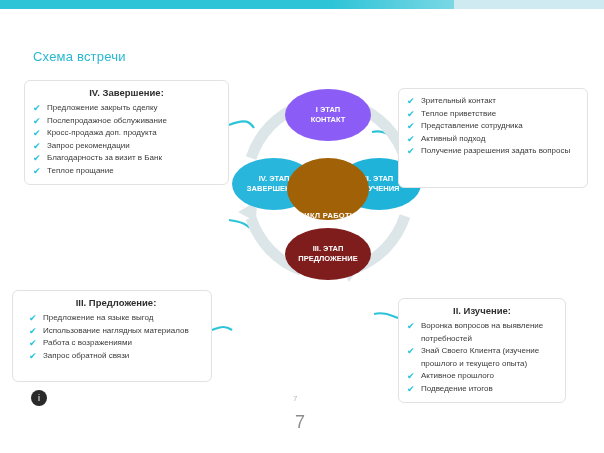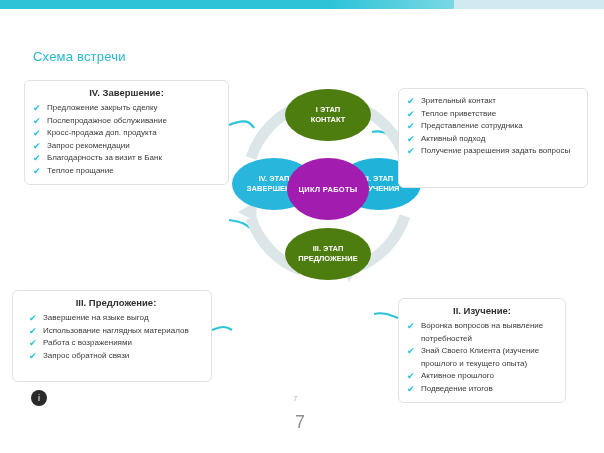--- a/index.html
+++ b/index.html
@@ -39,32 +39,32 @@
 
   
   .cycle{
     position:absolute;left:233px;top:88px;width:190px;height:200px;
   }
   
   .ring-svg{position:absolute;left:0;top:0;}
 
   .hub{
     position:absolute;left:54px;top:70px;width:82px;height:62px;
-    background:#a21caf;border-radius:50%/50%;
-    display:flex;align-items:center;justify-content:center;
+    background:#a16207;border-radius:50%/50%;
+    display:flex;align-items:flex-end;justify-content:center;
     color:#fff;font-size:7.5px;font-weight:bold;letter-spacing:.3px;
   }
   .node{
     position:absolute;width:86px;height:52px;border-radius:50%/50%;
     display:flex;flex-direction:column;align-items:center;justify-content:center;
     color:#fff;font-size:7.5px;font-weight:bold;line-height:10px;text-align:center;
   }
-  .node.n1{left:52px;top:1px;background:#4d7c0f;}
+  .node.n1{left:52px;top:1px;background:#8b5cf6;}
   .node.n2{left:104px;top:70px;background:#1fb3da;width:84px;height:52px;}
-  .node.n3{left:52px;top:140px;background:#4d7c0f;}
+  .node.n3{left:52px;top:140px;background:#7f1d1d;}
   .node.n4{left:-1px;top:70px;background:#29b6dd;width:84px;height:52px;}
 
   
   .callout{
     position:absolute;
     border:1px solid #e2e2e2;
     border-radius:6px;
     background:#ffffff;
     box-sizing:border-box;
     padding:6px 8px 7px 8px;
@@ -172,21 +172,21 @@
     <li><span class="tick">✔</span><span>Теплое приветствие</span></li>
     <li><span class="tick">✔</span><span>Представление сотрудника</span></li>
     <li><span class="tick">✔</span><span>Активный подход</span></li>
     <li><span class="tick">✔</span><span>Получение разрешения задать вопросы</span></li>
   </ul>
 </div>
 
 <div class="callout c3">
   <h4>III. Предложение:</h4>
   <ul>
-    <li><span class="tick">✔</span><span>Завершение на языке выгод</span></li>
+    <li><span class="tick">✔</span><span>Предложение на языке выгод</span></li>
     <li><span class="tick">✔</span><span>Использование наглядных материалов</span></li>
     <li><span class="tick">✔</span><span>Работа с возражениями</span></li>
     <li><span class="tick">✔</span><span>Запрос обратной связи</span></li>
   </ul>
 </div>
 
 <div class="callout c2">
   <h4>II. Изучение:</h4>
   <ul>
     <li><span class="tick">✔</span><span>Воронка вопросов на выявление потребностей</span></li>

